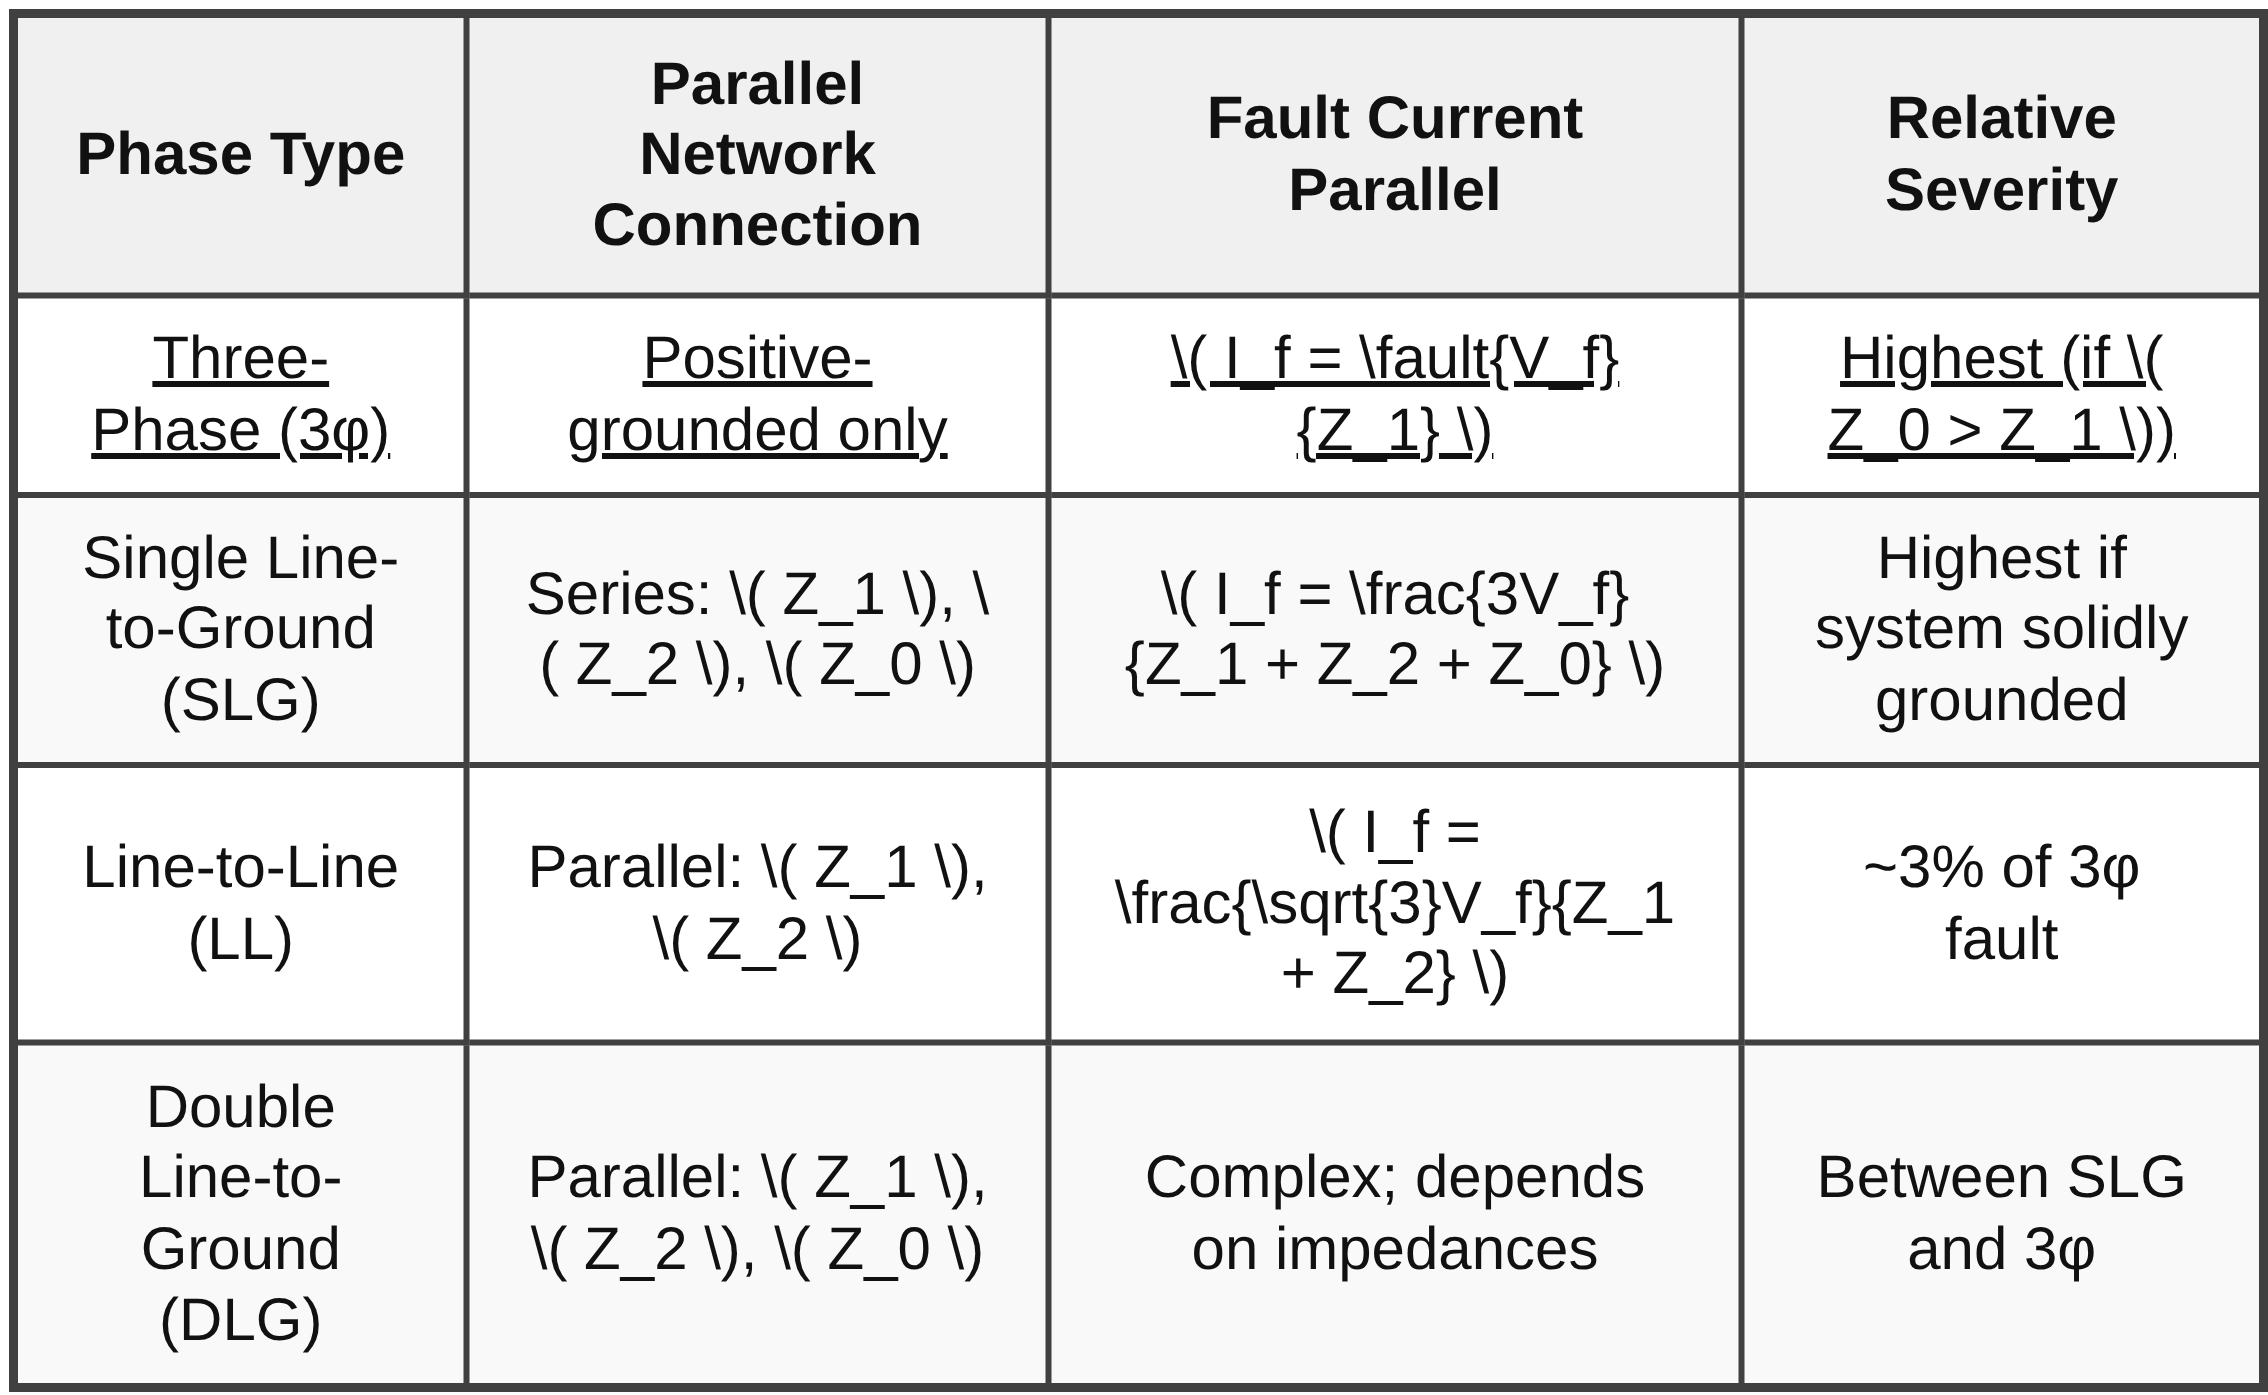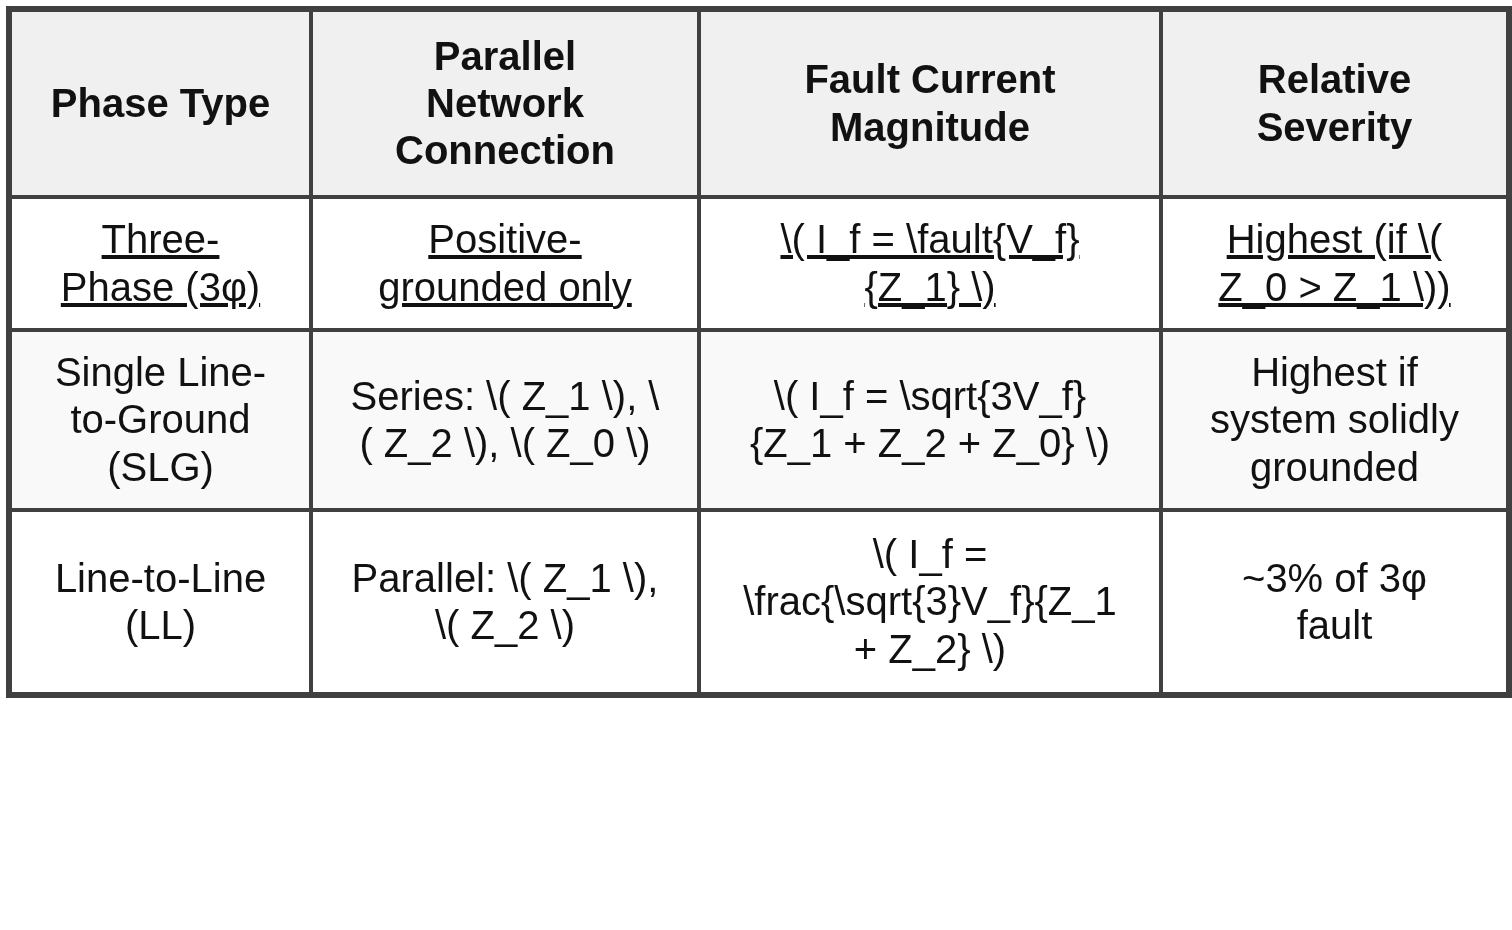--- a/index.html
+++ b/index.html
@@ -48,21 +48,21 @@
       <col class="c3">
       <col class="c4">
   </colgroup>
   <thead>
     <tr class="hdr">
       <th>Phase Type</th>
       <th>Parallel
 Network
 Connection</th>
       <th>Fault Current
-Magnitude</th>
+Parallel</th>
       <th>Relative
 Severity</th>
     </tr>
   </thead>
   <tbody>
     <tr class="r1">
       <td>Three-
 Phase (3φ)</td>
       <td>Positive-
 grounded only</td>
@@ -70,31 +70,43 @@
 {Z_1} \)</td>
       <td>Highest (if \(
 Z_0 &gt; Z_1 \))</td>
     </tr>
     <tr class="r2 alt">
       <td>Single Line-
 to-Ground
 (SLG)</td>
       <td>Series: \( Z_1 \), \
 ( Z_2 \), \( Z_0 \)</td>
-      <td>\( I_f = \sqrt{3V_f}
+      <td>\( I_f = \frac{3V_f}
 {Z_1 + Z_2 + Z_0} \)</td>
       <td>Highest if
 system solidly
 grounded</td>
     </tr>
     <tr class="r3">
       <td>Line-to-Line
 (LL)</td>
       <td>Parallel: \( Z_1 \),
 \( Z_2 \)</td>
       <td>\( I_f =
 \frac{\sqrt{3}V_f}{Z_1
 + Z_2} \)</td>
       <td>~3% of 3φ
 fault</td>
     </tr>
+    <tr class="r4 alt">
+      <td>Double
+Line-to-
+Ground
+(DLG)</td>
+      <td>Parallel: \( Z_1 \),
+\( Z_2 \), \( Z_0 \)</td>
+      <td>Complex; depends
+on impedances</td>
+      <td>Between SLG
+and 3φ</td>
+    </tr>
   </tbody>
 </table>
 
 </body></html>

